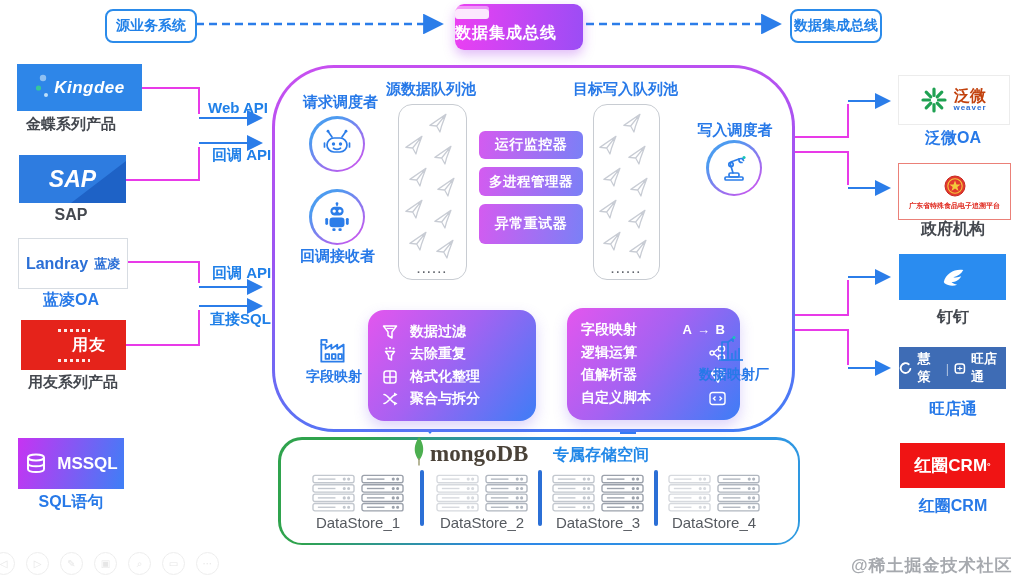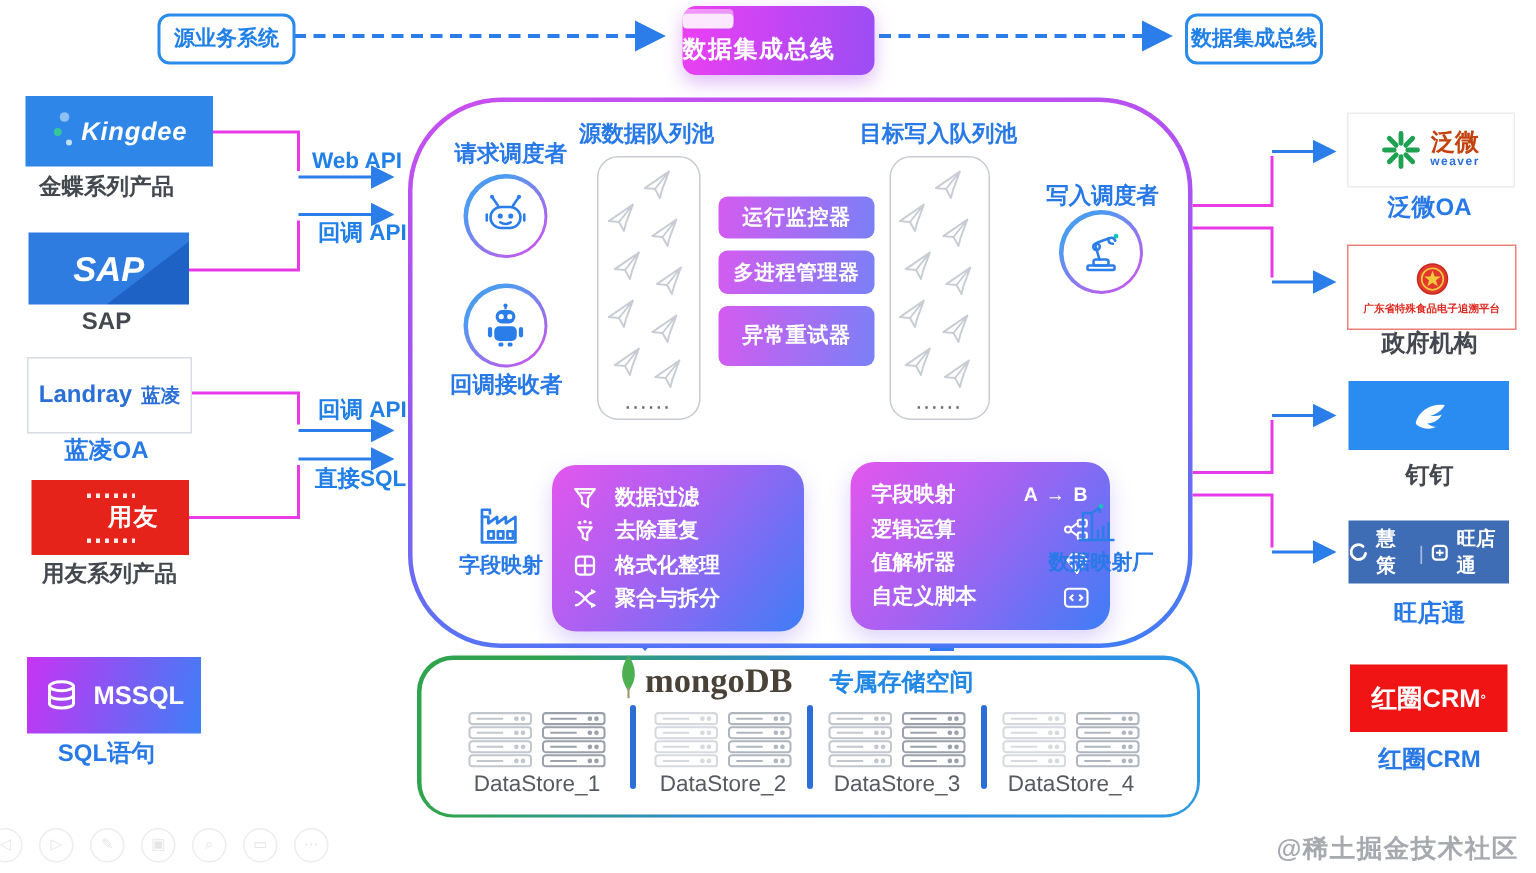--- a/index.html
+++ b/index.html
@@ -208,21 +208,21 @@
 </div>
 <div class="abs syslabel lbl-blue" style="left:6px;top:290px;width:130px;font-size:16px">蓝凌OA</div>
 
 <div class="abs card yonyou" style="left:21px;top:320px;width:105px;height:50px">
   <div class="yy-marks"></div>
   <span class="big">用友</span>
   <div class="yy-marks"></div>
 </div>
 <div class="abs syslabel lbl-dark" style="left:0px;top:373px;width:146px">用友系列产品</div>
 
-<div class="abs card mssql" style="left:18px;top:438px;width:116px;height:51px">
+<div class="abs card mssql" style="left:18px;top:438px;width:106px;height:51px">
   <svg width="24" height="22" viewBox="0 0 24 22">
     <g fill="none" stroke="#fff" stroke-width="2">
       <ellipse cx="12" cy="4.5" rx="8" ry="3"></ellipse>
       <path d="M4 4.5 V16 C4 17.8 7.6 19 12 19 C16.4 19 20 17.8 20 16 V4.5"></path>
       <path d="M4 10.2 C4 12 7.6 13.2 12 13.2 C16.4 13.2 20 12 20 10.2"></path>
     </g>
   </svg>
   <span>MSSQL</span>
 </div>
 <div class="abs syslabel lbl-blue" style="left:6px;top:492px;width:130px;font-size:16px">SQL语句</div>

